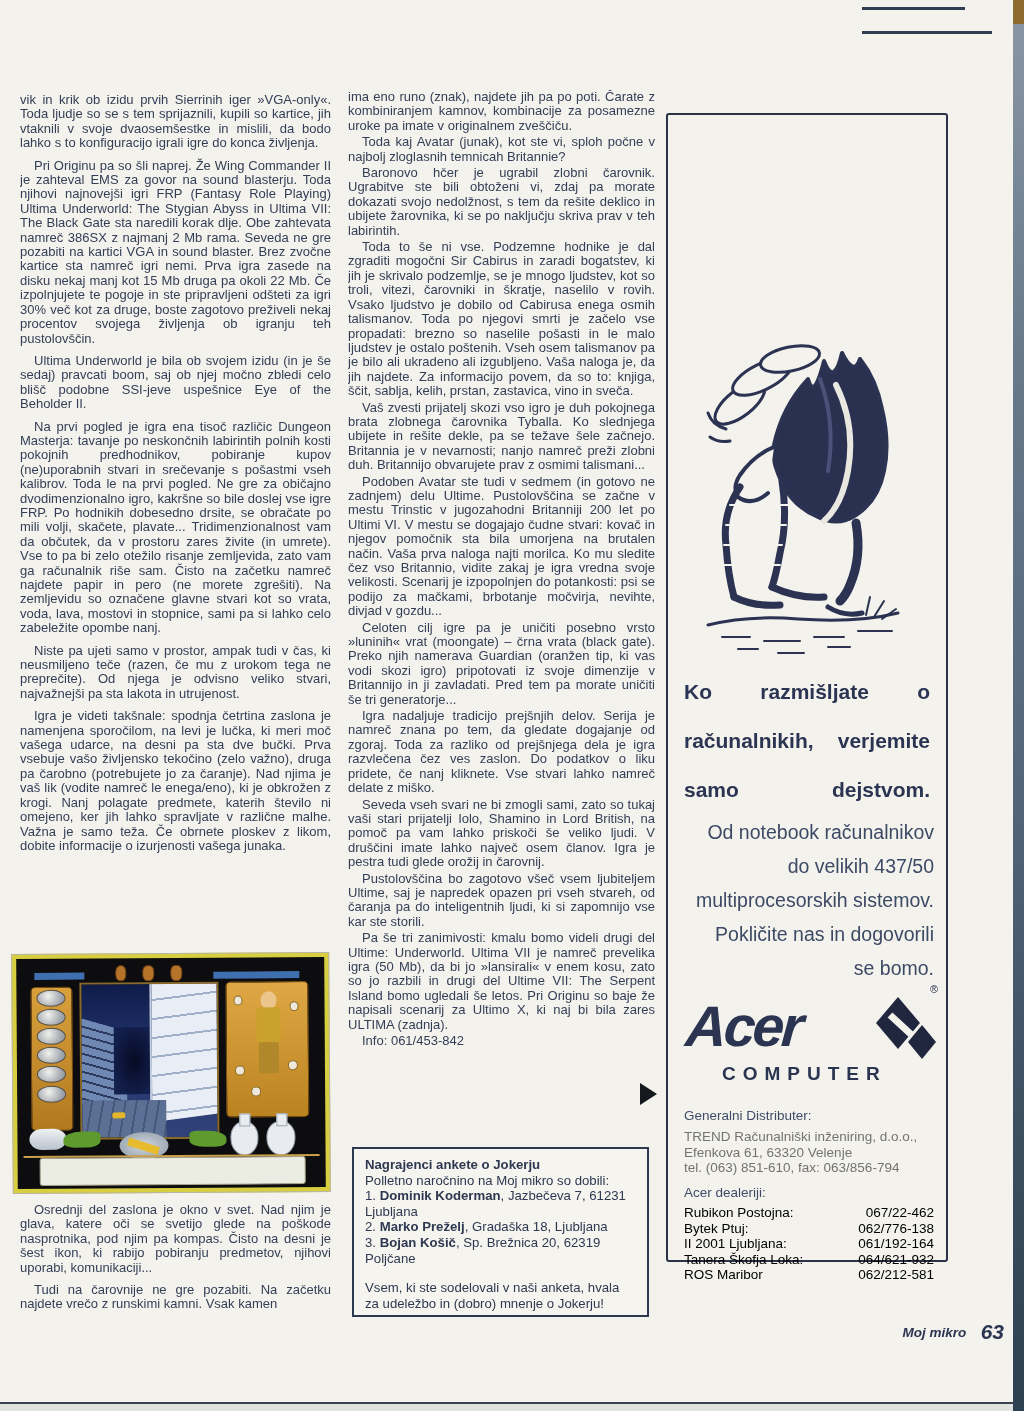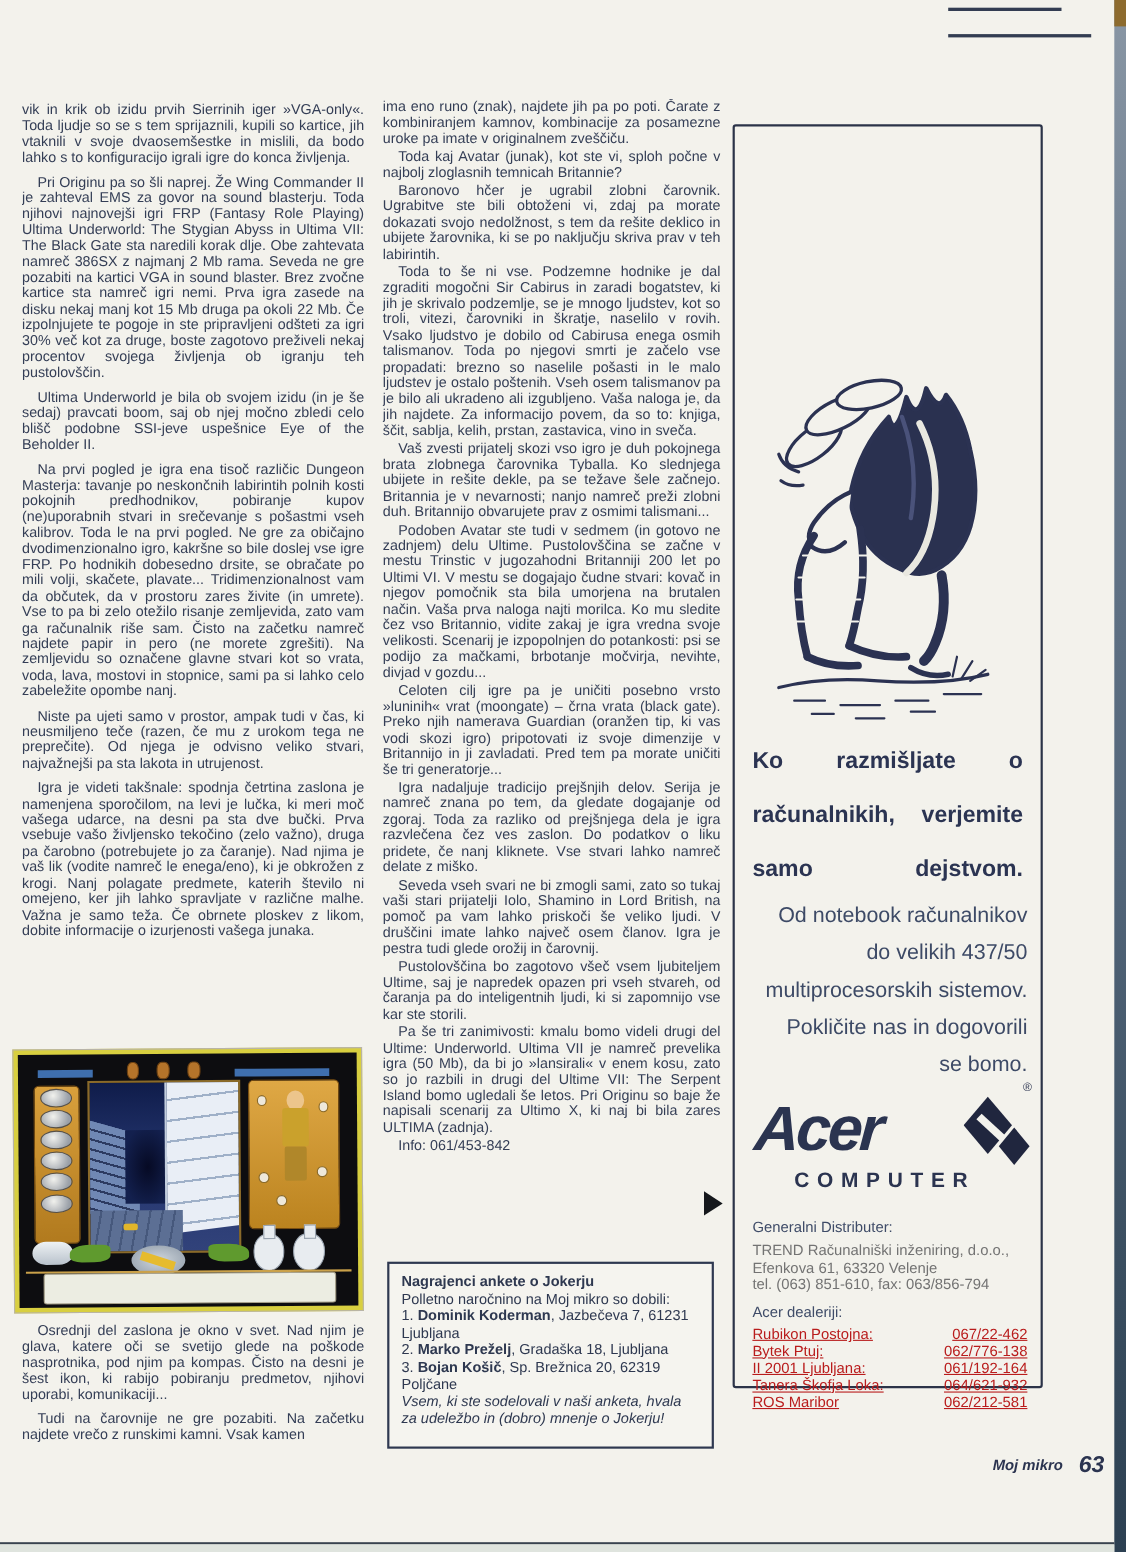--- a/index.html
+++ b/index.html
@@ -66,21 +66,21 @@
   .gs-emblem i{position:absolute;left:18%;top:36%;width:64%;height:28%;background:#e6bb2e;transform:rotate(18deg);display:block;}
   .gs-flask{bottom:14%;width:8.5%;height:14%;background:#e8ecf0;border-radius:45% 45% 50% 50%;border:1px solid #9aa4b0;}
   .gs-flask i{position:absolute;left:34%;top:-26%;width:32%;height:34%;background:#e8ecf0;border:1px solid #9aa4b0;display:block;}
   .gs-msg{left:7%;bottom:1.5%;width:86%;height:11%;background:#ecede2;border-radius:3px;border:1px solid #a8a28c;}
   .gs-shelf{left:2%;bottom:13.5%;width:96%;height:2px;background:#caa14a;}
 
   
   .winners{position:absolute;left:352px;top:1147px;width:297px;height:170px;border:2px solid #2e3850;
     background:#f5f4ef;padding:8px 11px;box-sizing:border-box;color:#2e3850;font-size:13.2px;line-height:15.6px;}
   .winners .title{font-weight:bold;}
-  .winners .outro{font-style:italic;}
+  .winners .outro{margin-top:14px;}
   .bname{font-weight:bold;}
 
   
   .ad-frame{position:absolute;left:666px;top:113px;width:282px;height:1149px;border:2px solid #2b3348;
     border-radius:3px;box-sizing:border-box;}
   .ad-frame > div{position:absolute;}
   .ad-headline{left:16px;right:16px;top:28px;color:#252c4c;font-weight:bold;font-size:44px;line-height:64px;
     letter-spacing:1px;}
   .ad-headline .hl{text-align:justify;text-align-last:justify;}
   .ostrich{left:10px;top:210px;width:250px;height:350px;}
@@ -88,21 +88,21 @@
   .ad-slogan .sl{text-align:justify;text-align-last:justify;line-height:49px;}
   .ad-body{left:16px;right:12px;top:700px;color:#3d4a66;font-size:19.5px;line-height:34px;text-align:right;}
   .acer-word{left:18px;top:878px;color:#2b3450;font-size:57px;font-weight:bold;font-style:italic;
     letter-spacing:-3px;transform:skewX(-4deg);}
   .acer-sub{left:54px;top:948px;color:#2b3450;font-size:19px;font-weight:bold;letter-spacing:7px;}
   .acer-diamond{left:208px;top:880px;}
   .acer-reg{left:262px;top:868px;color:#2b3450;font-size:11px;}
   .dist-label{left:16px;top:993px;color:#3f4c68;font-size:13.5px;}
   .dist-lines{left:16px;top:1014px;color:#737373;font-size:13.5px;line-height:15.5px;}
   .deal-label{left:16px;top:1070px;color:#3f4c68;font-size:13.5px;text-align:right;}
-  .deal-rows{left:16px;top:1090px;width:250px;color:#b91c1c;font-size:13.5px;line-height:15.5px;text-decoration:underline;}
+  .deal-rows{left:16px;top:1090px;width:250px;color:#000000;font-size:13.5px;line-height:15.5px;}
   .deal-row{display:flex;justify-content:space-between;}
 
   
   .footer{position:absolute;left:844px;top:1320px;width:160px;text-align:right;color:#2b3450;font-style:italic;}
   .footer .mag{font-weight:bold;font-size:13.5px;vertical-align:baseline;}
   .footer .num{font-weight:bold;font-size:21px;margin-left:10px;vertical-align:-2px;}
 </style>
 </head>
 <body>
 

